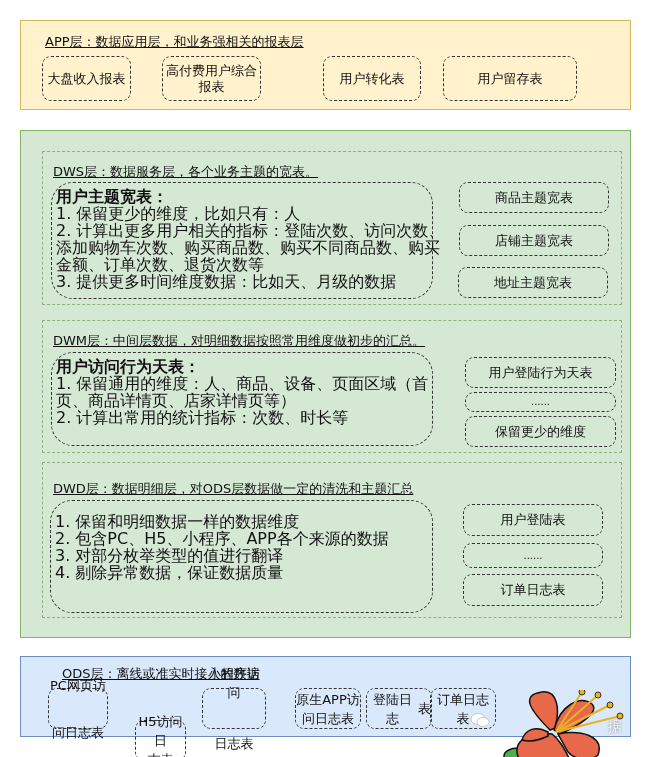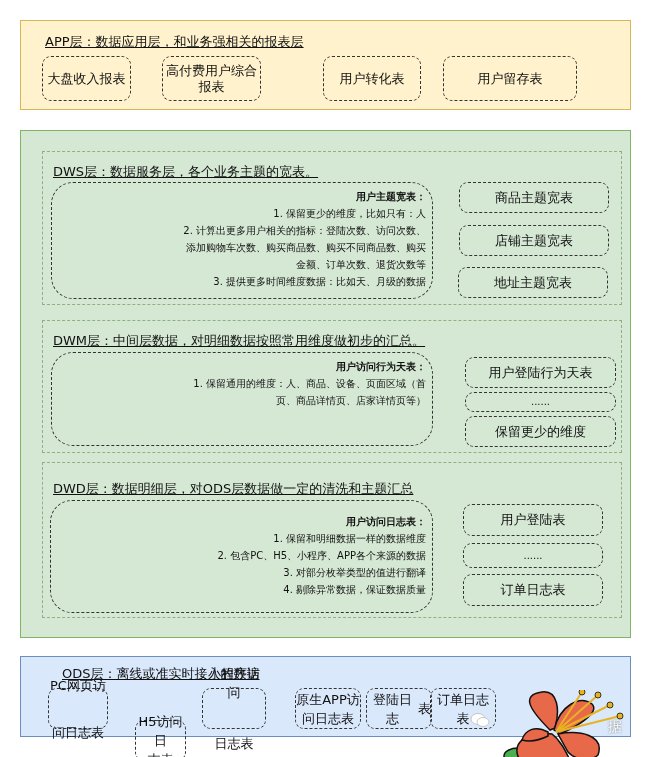--- a/index.html
+++ b/index.html
@@ -7,21 +7,21 @@
            font-family: "DejaVu Sans", "Liberation Sans", sans-serif; color: #111; }
     .abs { position: absolute; box-sizing: border-box; }
     .layer-app { background: #fff2cc; border: 1px solid #d6b656; }
     .layer-green { background: #d5e8d4; border: 1px solid #82b366; }
     .layer-ods { background: #dae8fc; border: 1px solid #6c8ebf; }
     .sublayer { border: 1px dashed #8fb082; }
     .dbox { border: 1.5px dashed #333; border-radius: 9px; display: flex;
             align-items: center; justify-content: center; text-align: center;
             font-size: 13px; line-height: 16px; }
     .desc { border: 1.5px dashed #333; border-radius: 22px; padding: 5px 6px 0 4px;
-            font-size: 10px; line-height: 17px; text-align: right; }
+            font-size: 16px; line-height: 17px; }
     .title { font-size: 13px; white-space: nowrap; text-decoration: underline; }
     .desc-head { font-weight: bold; }
     .desc-line { white-space: nowrap; }
     .ods-box { font-size: 13px; line-height: 19px; }
     .watermark { font-size: 14px; color: #ffffff; text-shadow: 0 0 2px #666; }
   </style>
 </head>
 <body>
 
 <div class="abs layer-app" style="left:20px; top:20px; width:611px; height:90px;"></div>
@@ -46,29 +46,29 @@
 <div class="abs dbox" style="left:459px; top:182px; width:150px; height:31px;">商品主题宽表</div>
 <div class="abs dbox" style="left:459px; top:225px; width:150px; height:31px;">店铺主题宽表</div>
 <div class="abs dbox" style="left:458px; top:267px; width:150px; height:31px;">地址主题宽表</div>
 
 <div class="abs sublayer" style="left:42px; top:320px; width:580px; height:133px;"></div>
 <div class="abs title" style="left:53px; top:332px;">DWM层：中间层数据，对明细数据按照常用维度做初步的汇总。</div>
 <div class="abs desc" style="left:51px; top:352px; width:382px; height:94px;">
   <div class="desc-head">用户访问行为天表：</div>
   <div class="desc-line">1. 保留通用的维度：人、商品、设备、页面区域（首</div>
   <div class="desc-line">页、商品详情页、店家详情页等）</div>
+  <div class="desc-line">2. 计算出常用的统计指标：次数、时长等</div>
 </div>
 <div class="abs dbox" style="left:465px; top:357px; width:151px; height:31px;">用户登陆行为天表</div>
 <div class="abs dbox" style="left:465px; top:392px; width:151px; height:20px; font-size:10px;">......</div>
 <div class="abs dbox" style="left:465px; top:416px; width:151px; height:31px;">保留更少的维度</div>
 
 <div class="abs sublayer" style="left:42px; top:462px; width:580px; height:156px;"></div>
 <div class="abs title" style="left:53px; top:480px;text-align:right;">DWD层：数据明细层，对ODS层数据做一定的清洗和主题汇总</div>
 <div class="abs desc" style="left:50px; top:500px; width:383px; height:113px; padding-top:12px;">
-  <div class="desc-head">用户访问日志表：</div>
   <div class="desc-line">1. 保留和明细数据一样的数据维度</div>
   <div class="desc-line">2. 包含PC、H5、小程序、APP各个来源的数据</div>
   <div class="desc-line">3. 对部分枚举类型的值进行翻译</div>
   <div class="desc-line">4. 剔除异常数据，保证数据质量</div>
 </div>
 <div class="abs dbox" style="left:463px; top:504px; width:140px; height:32px;">用户登陆表</div>
 <div class="abs dbox" style="left:463px; top:543px; width:140px; height:25px; font-size:10px;">......</div>
 <div class="abs dbox" style="left:463px; top:574px; width:140px; height:32px;">订单日志表</div>
 
 <div class="abs layer-ods" style="left:20px; top:656px; width:611px; height:81px;"></div>

